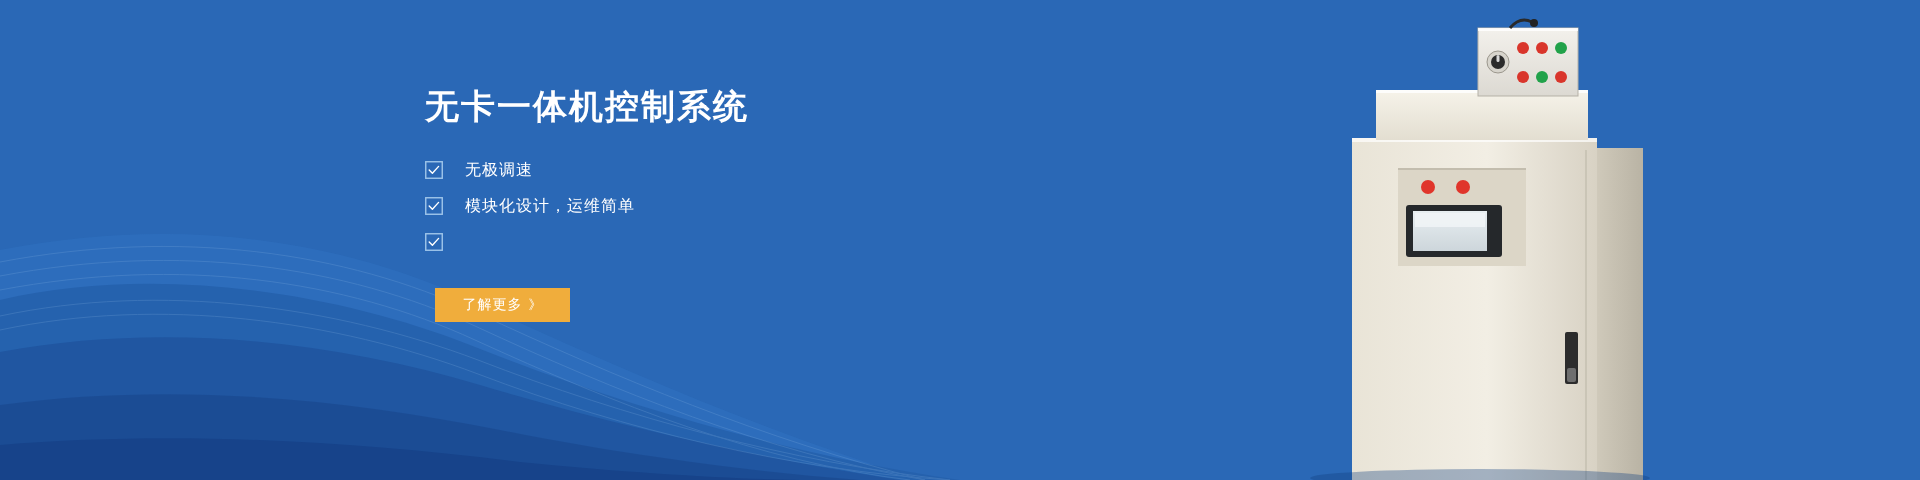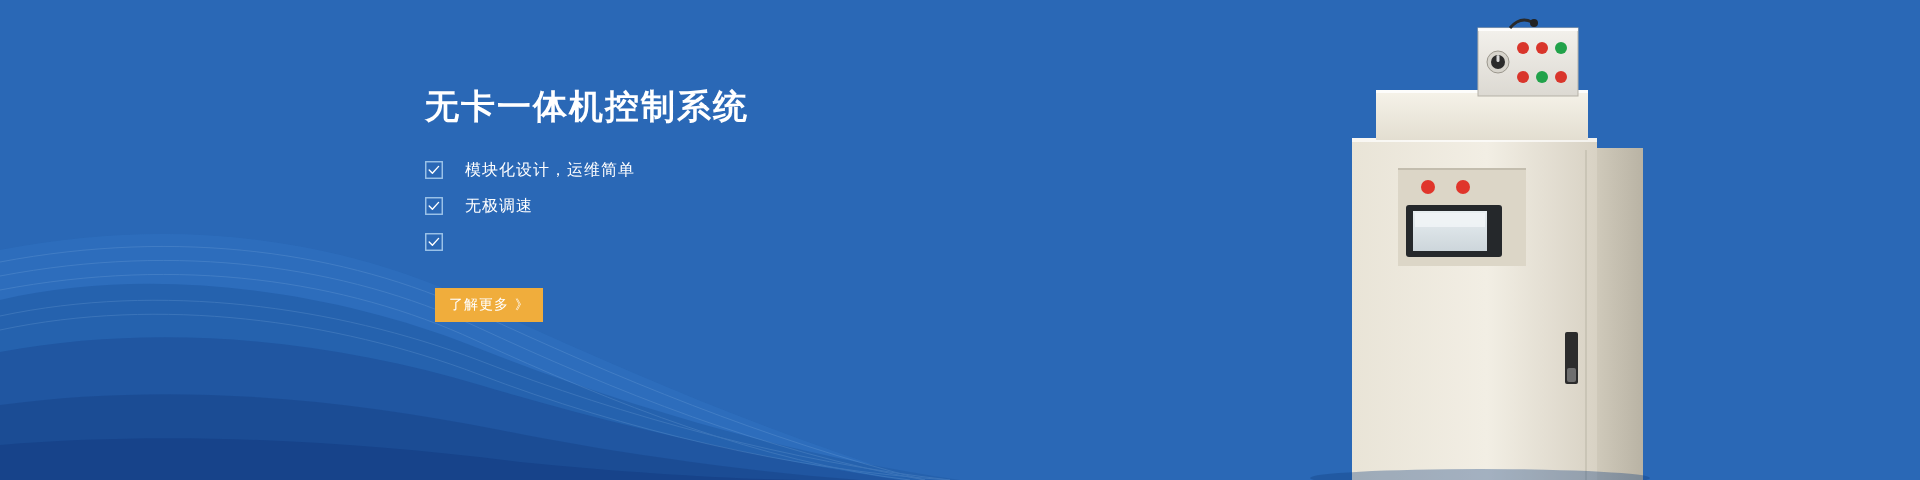--- a/index.html
+++ b/index.html
@@ -31,21 +31,21 @@
   .check-box{
     width:18px;height:18px;flex:0 0 18px;margin-right:22px;
     display:block;
   }
   .feature-text{
     font-size:16px;color:#ffffff;letter-spacing:1px;line-height:1;white-space:nowrap;
   }
   .cta{
     display:inline-flex;align-items:center;justify-content:center;
     margin-top:19px;margin-left:10px;
-    width:108px;height:34px;background:#f0ad3c;border:none;cursor:pointer;
+    width:135px;height:34px;background:#f0ad3c;border:none;cursor:pointer;
     color:#ffffff;font-size:14px;letter-spacing:1px;
     font-family:"Liberation Sans","DejaVu Sans",sans-serif;
   }
   .cta .cta-label{color:#ffffff;}
   .cta .cta-arrow{margin-left:6px;font-size:13px;color:#ffffff;}
 
   
   .machine{
     position:absolute;right:0;top:0;width:740px;height:480px;z-index:4;
   }
@@ -146,29 +146,29 @@
 
     <h1 class="title">无卡一体机控制系统</h1>
 
     <ul class="feature-list">
 
       <li class="feature-item">
         <svg class="check-box" viewBox="0 0 18 18">
           <rect x="0.75" y="0.75" width="16.5" height="16.5" fill="none" stroke="#9fc6ea" stroke-width="1.4"></rect>
           <path d="M4.2 9.1 L7.4 12.3 L13.6 5.4" fill="none" stroke="#ffffff" stroke-width="1.4" stroke-linecap="round" stroke-linejoin="round"></path>
         </svg>
-        <span class="feature-text">模块化设计，运维简单</span>
+        <span class="feature-text">无极调速</span>
       </li>
 
       <li class="feature-item">
         <svg class="check-box" viewBox="0 0 18 18">
           <rect x="0.75" y="0.75" width="16.5" height="16.5" fill="none" stroke="#9fc6ea" stroke-width="1.4"></rect>
           <path d="M4.2 9.1 L7.4 12.3 L13.6 5.4" fill="none" stroke="#ffffff" stroke-width="1.4" stroke-linecap="round" stroke-linejoin="round"></path>
         </svg>
-        <span class="feature-text">无极调速</span>
+        <span class="feature-text">模块化设计，运维简单</span>
       </li>
 
       <li class="feature-item">
         <svg class="check-box" viewBox="0 0 18 18">
           <rect x="0.75" y="0.75" width="16.5" height="16.5" fill="none" stroke="#9fc6ea" stroke-width="1.4"></rect>
           <path d="M4.2 9.1 L7.4 12.3 L13.6 5.4" fill="none" stroke="#ffffff" stroke-width="1.4" stroke-linecap="round" stroke-linejoin="round"></path>
         </svg>
       </li>
 
     </ul>

